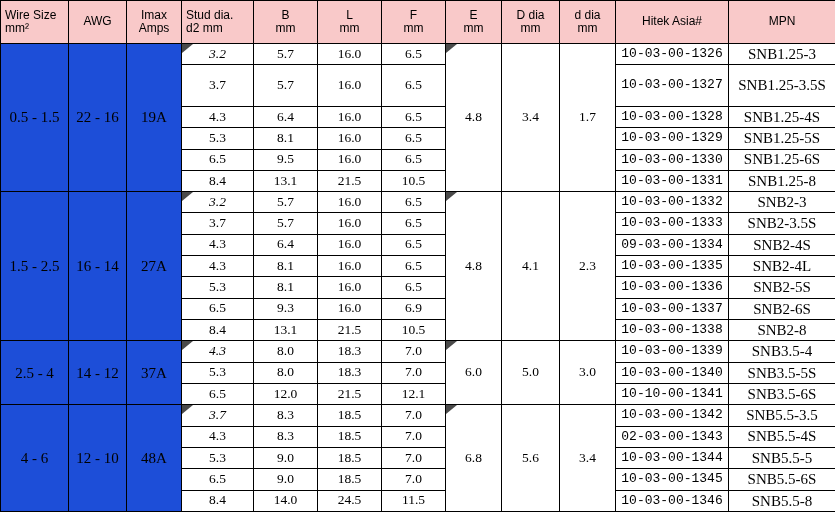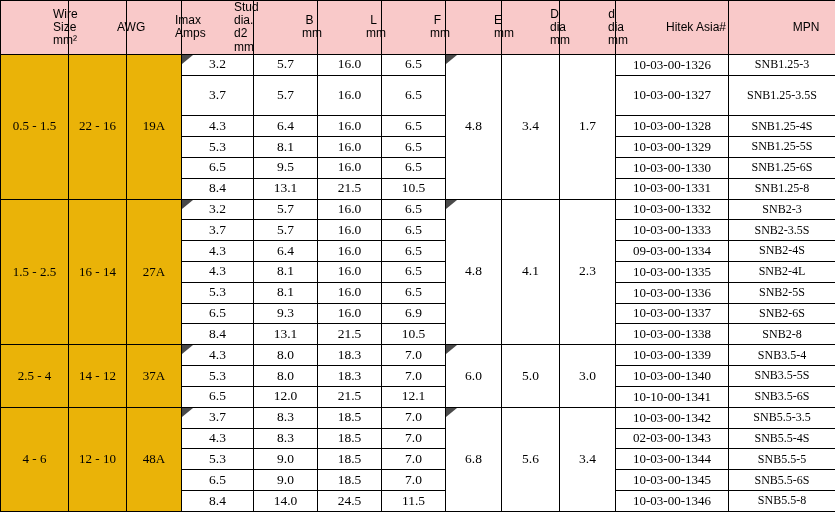--- a/index.html
+++ b/index.html
@@ -39,63 +39,65 @@
   }
   thead th.left-al {
     text-align: left;
     padding-left: 4px;
   }
   tbody td {
     height: 19px;
     font-size: 13.5px;
   }
   td.group {
-    background: #eab308;
-    font-size: 13px;
+    background: #1d4ed8;
+    font-size: 15px;
   }
   td.mpn {
     text-align: left;
     padding-left: 4px;
-    font-size: 12px;
+    font-size: 15px;
   }
   td.hitek {
     text-align: left;
     padding-left: 4px;
     font-size: 13px;
+    font-family: Liberation Mono, monospace;
   }
   td.bold {
     font-weight: bold;
   }
   td.tall {
     height: 38px;
   }
   
   .marker {
     position: relative;
+    font-style: italic;
   }
   .marker::before {
     content: "";
     position: absolute;
     top: 0;
     left: 0;
     border-top: 9px solid #4a4a4a;
     border-right: 11px solid transparent;
   }
   .marker-c {
     position: relative;
   }
   .marker-c::before {
     content: "";
     position: absolute;
     top: 0;
     left: 0;
     border-top: 9px solid #4a4a4a;
     border-right: 11px solid transparent;
   }
-  .cellwrap { display:block;margin-left:48px; }
+  .cellwrap { display:block; }
 </style>
 </head>
 <body>
 
 <table class="spec">
   <colgroup>
     <col style="width:68px">
     <col style="width:58px">
     <col style="width:55px">
     <col style="width:72px">

